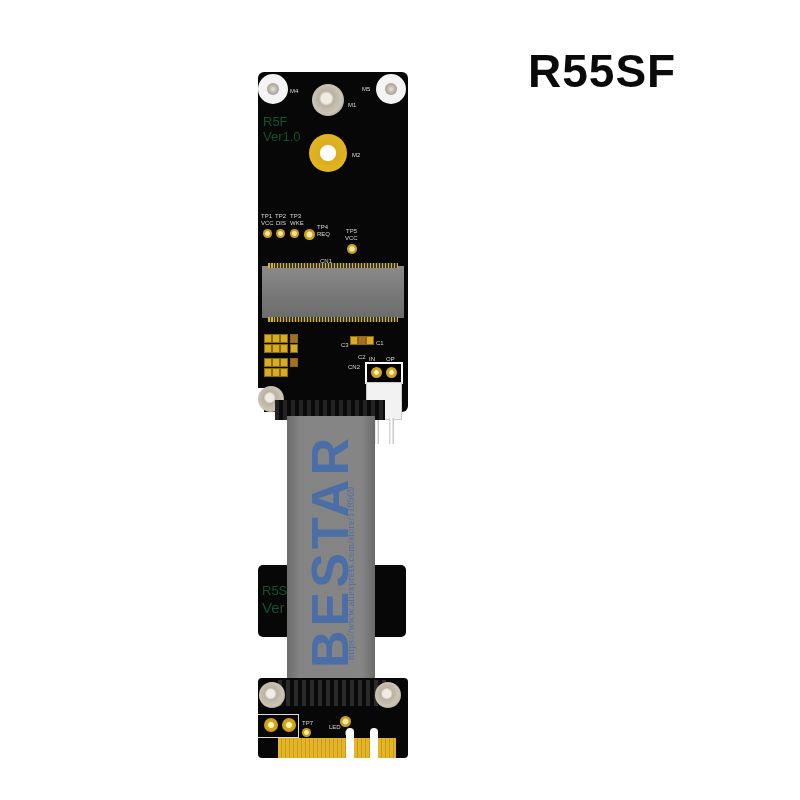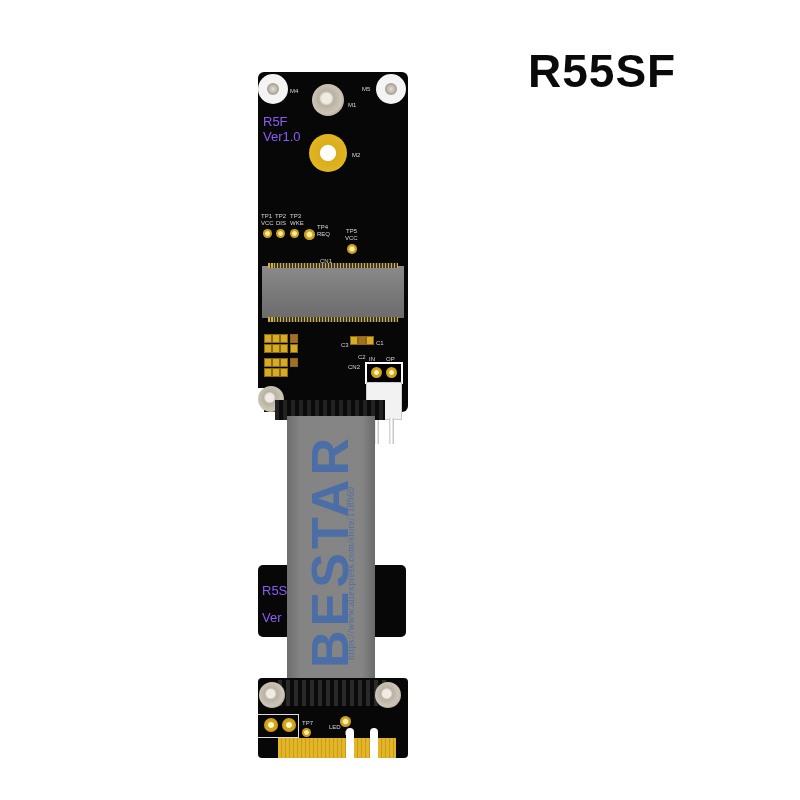--- a/index.html
+++ b/index.html
@@ -6,21 +6,21 @@
   body{width:800px;height:800px;position:relative;overflow:hidden;font-family:"DejaVu Sans",sans-serif;}
   .title{position:absolute;left:528px;top:44px;font-family:"Liberation Sans",sans-serif;font-weight:bold;font-size:46px;color:#0a0a0a;letter-spacing:1px;}
   .abs{position:absolute;}
   .pcb{background:#070707;}
   .top-board{left:258px;top:72px;width:150px;height:340px;border-radius:6px;}
   .top-board .notch{position:absolute;left:0;top:316px;width:6px;height:24px;background:#fff;}
   .hole-white{position:absolute;width:30px;height:30px;border-radius:50%;background:#f4f4f4;}
   .hole-white::after{content:"";position:absolute;left:9px;top:9px;width:12px;height:12px;border-radius:50%;background:radial-gradient(#e6e0d8,#8a8275);}
   .standoff{position:absolute;border-radius:50%;background:radial-gradient(circle at 45% 45%,#f0ece4 0 20%,#b9b1a1 30%,#cdc6b8 60%,#8d8576 100%);}
   .goldring{position:absolute;border-radius:50%;background:radial-gradient(#ffffff 0 28%,#d9ad1c 32%,#e2b522 70%,#b68d10 100%);}
-  .silk{position:absolute;color:#8b5cf6;font-family:"Liberation Sans",sans-serif;line-height:1.05;}
+  .silk{position:absolute;color:#14532d;font-family:"Liberation Sans",sans-serif;line-height:1.05;}
   .tiny{font-size:6px;color:#d8d8d8;position:absolute;font-family:"Liberation Sans",sans-serif;}
   .tp{position:absolute;width:9px;height:9px;border-radius:50%;background:radial-gradient(#f7ecb0 0 30%,#c99d10 45%,#d9ae22 100%);}
   .m2conn{position:absolute;left:262px;top:266px;width:142px;height:52px;background:linear-gradient(#8a8a8a,#7a7a7a 50%,#6c6c6c);}
   .m2conn .pins-top,.m2conn .pins-bot{position:absolute;left:6px;right:6px;height:5px;background:repeating-linear-gradient(90deg,#d8b030 0 1.5px,#3a3a3a 1.5px 3px);}
   .m2conn .pins-top{top:-3px;}
   .m2conn .pins-bot{bottom:-4px;}
   .pad{position:absolute;width:6px;height:7px;background:#d8ab24;border:1px solid #8a6a10;}
   .pad.red{background:#a56c2a;}
   .pinheader{position:absolute;left:365px;top:362px;width:34px;height:18px;border:2px solid #fff;background:#000;}
   .pinheader .p{position:absolute;top:3px;width:11px;height:11px;border-radius:50%;background:radial-gradient(#fff6c8 0 25%,#d7a91c 35%,#c59a18 100%);}
@@ -111,21 +111,21 @@
 </div>
 <div class="pin-body"></div>
 <div class="pin-leg" style="left:374px;top:418px;height:26px;"></div>
 <div class="pin-leg" style="left:389px;top:418px;height:26px;"></div>
 
 <div class="standoff" style="left:258px;top:386px;width:26px;height:26px;"></div>
 <div class="ffc-base"></div>
 
 <div class="abs pcb mid-board"></div>
 <div class="silk" style="left:262px;top:584px;font-size:13px;">R5S</div>
-<div class="silk" style="left:262px;top:600px;font-size:13px;margin-top:11px;">Ver</div>
+<div class="silk" style="left:262px;top:600px;font-size:15px;">Ver</div>
 
 <div class="cable"></div>
 <div class="brand"><span class="brand-fill">BESTAR</span></div>
 <div class="url">https://www.aliexpress.com/store/118969</div>
 
 <div class="abs pcb bot-board"></div>
 <div class="ffc-base2"></div>
 <div class="standoff" style="left:259px;top:682px;width:26px;height:26px;"></div>
 <div class="standoff" style="left:375px;top:682px;width:26px;height:26px;"></div>
 <div class="outline-box"></div>

